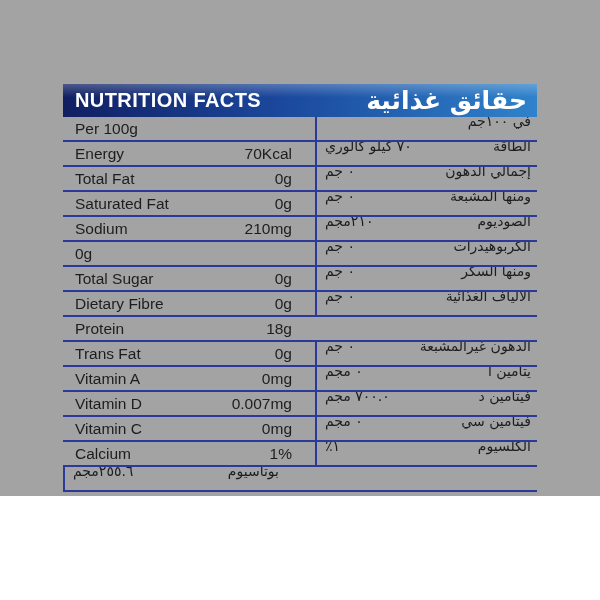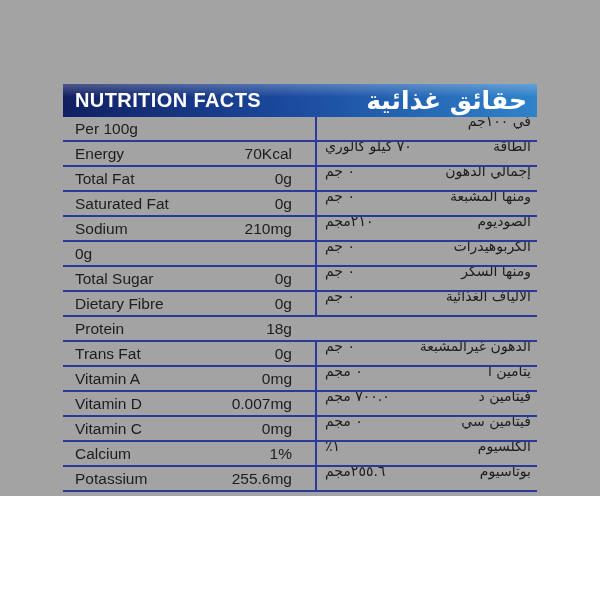--- a/index.html
+++ b/index.html
@@ -199,24 +199,20 @@
     <div class="cell en">
       <span class="en-label">Calcium</span>
       <span class="en-value">1%</span>
     </div>
     <div class="cell ar">
       <span class="ar-value" dir="ltr">٪١</span>
       <span class="ar-label" dir="rtl">الكلسيوم</span>
     </div>
   </div>
         <div class="row">
-    <div class="cell en">
-      <span class="en-label">Potassium</span>
-      <span class="en-value">255.6mg</span>
-    </div>
     <div class="cell ar">
       <span class="ar-value" dir="ltr">٢٥٥.٦مجم</span>
       <span class="ar-label" dir="rtl">بوتاسيوم</span>
     </div>
   </div>
       </div>
   </div>
 </div>
 
 </body></html>

